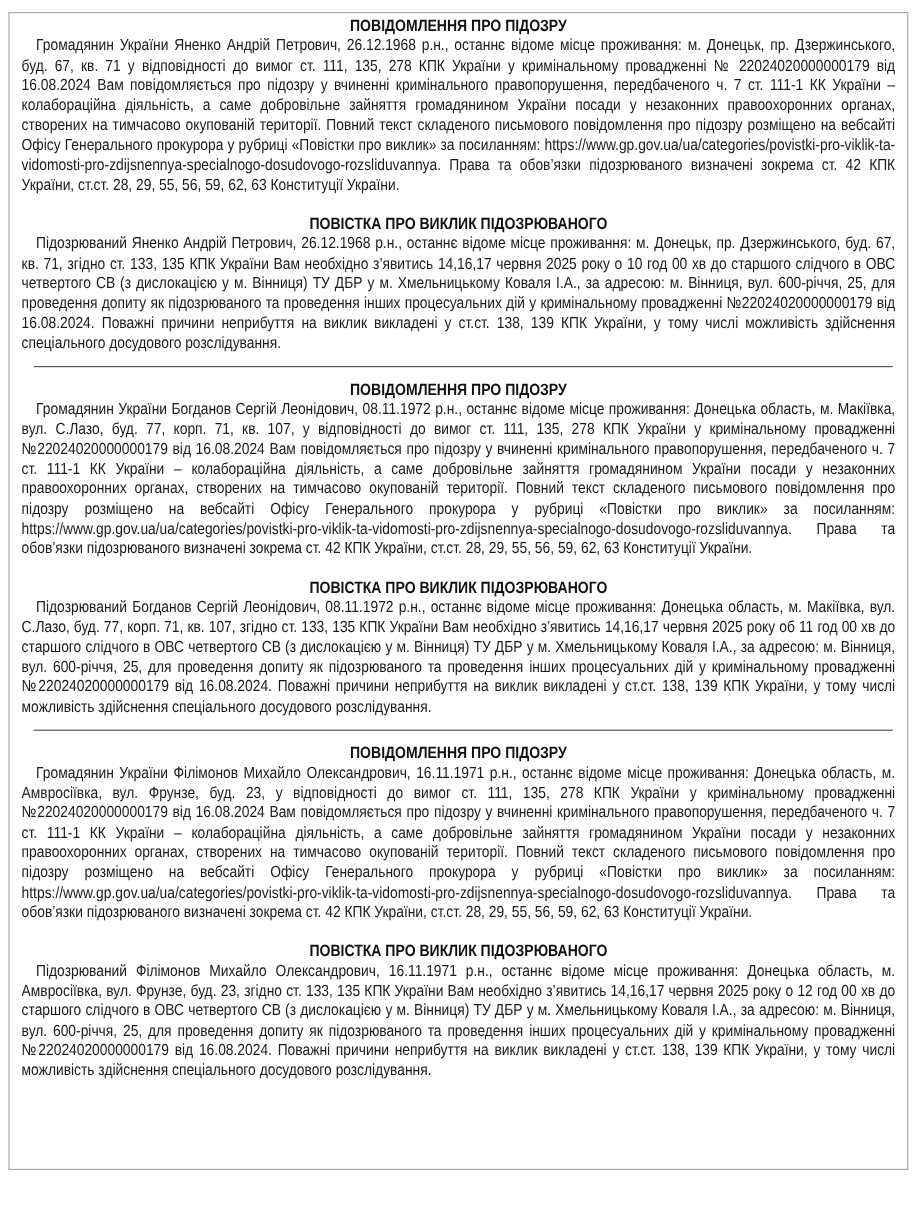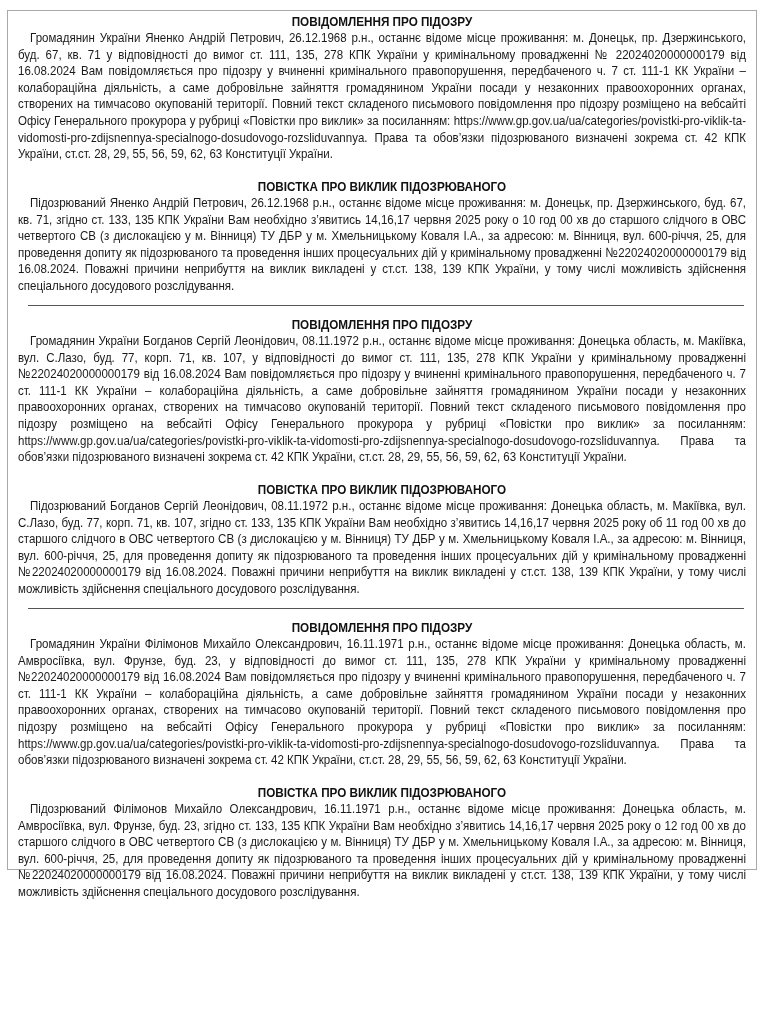--- a/index.html
+++ b/index.html
@@ -1,18 +1,18 @@
 <!DOCTYPE html>
 <html><head>
 <meta charset="utf-8">
 <style>
   html, body { margin: 0; padding: 0; background: #ffffff; }
   body { width: 765px; height: 1024px; overflow: hidden; position: relative; }
   .frame {
-    position: absolute; left: 7px; top: 10px; width: 750px; height: 860px;
+    position: absolute; left: 7px; top: 10px; width: 750px; height: 965px;
     border: 1px solid #a8a8a8; box-sizing: border-box; background: #fff;
   }
   .notice { padding: 0 10px 0 10px; }
   .title {
     text-align: center; font-family: "Liberation Sans", sans-serif;
     font-weight: bold; font-size: 13.6px; color: #111; line-height: 17px;
     transform: scaleX(0.86); letter-spacing: 0; margin: 0;
   }
   .body {
     font-family: "Liberation Sans", sans-serif; font-size: 13.4px; color: #1a1a1a;

